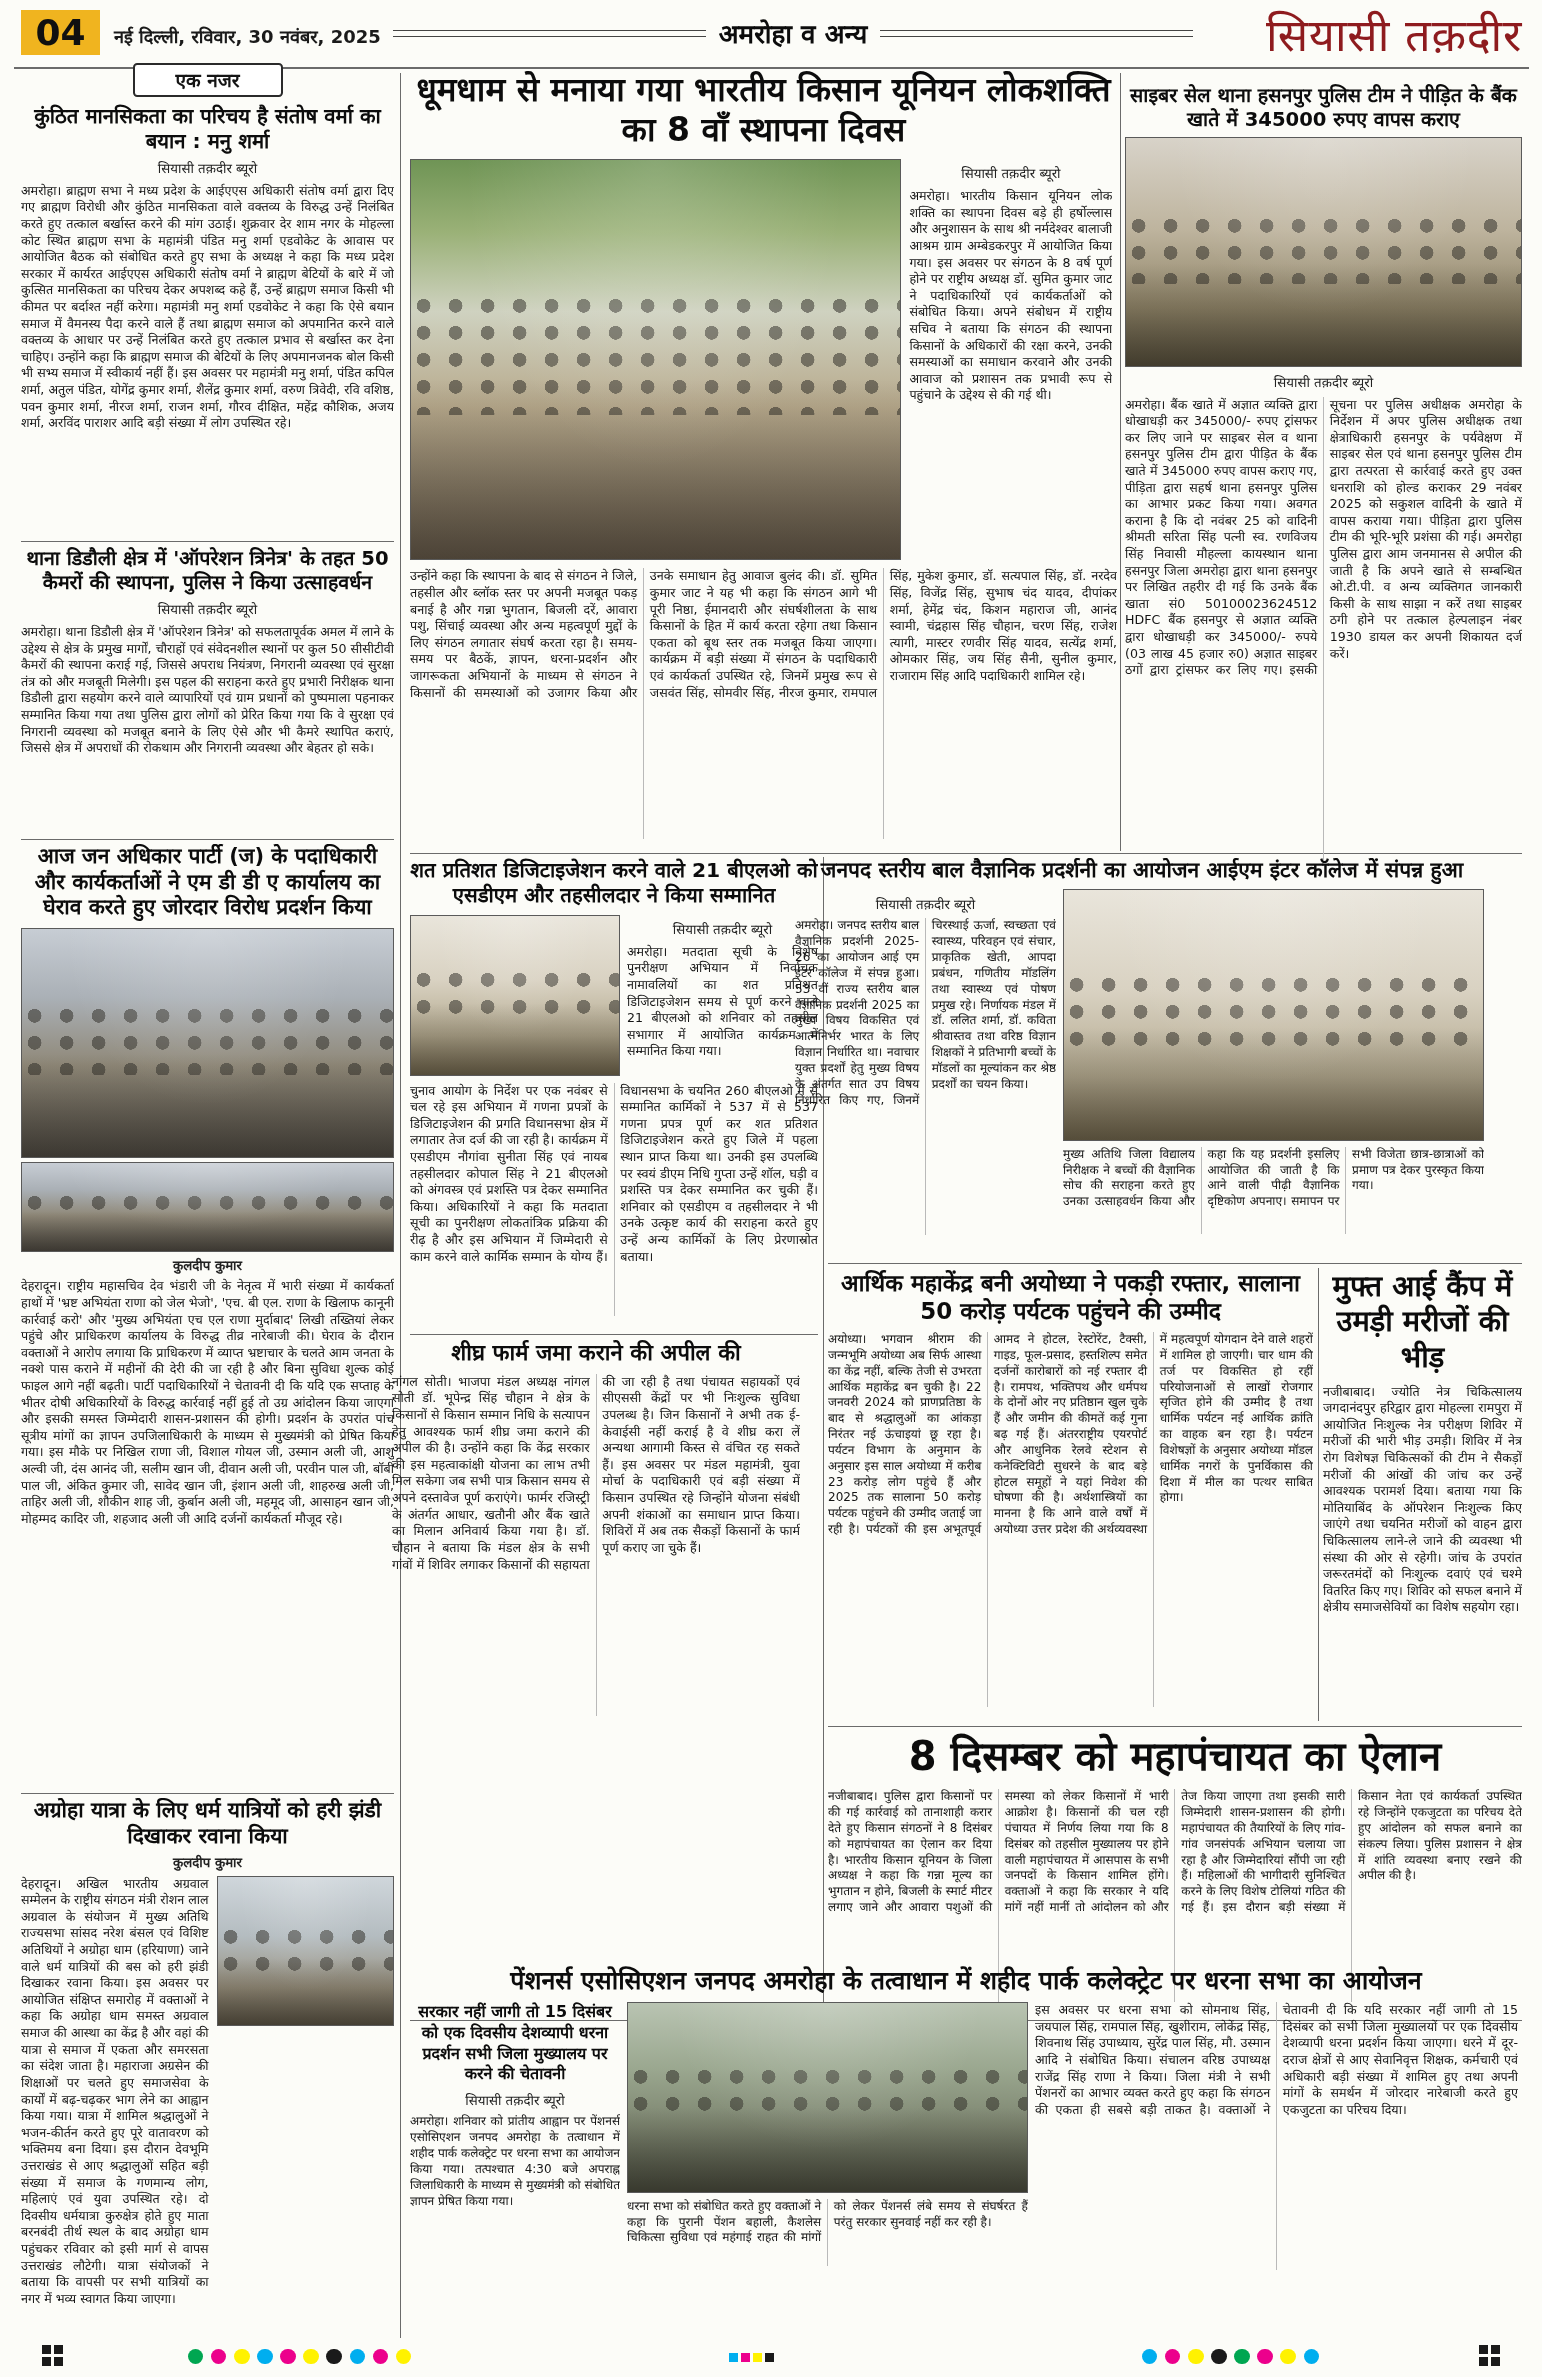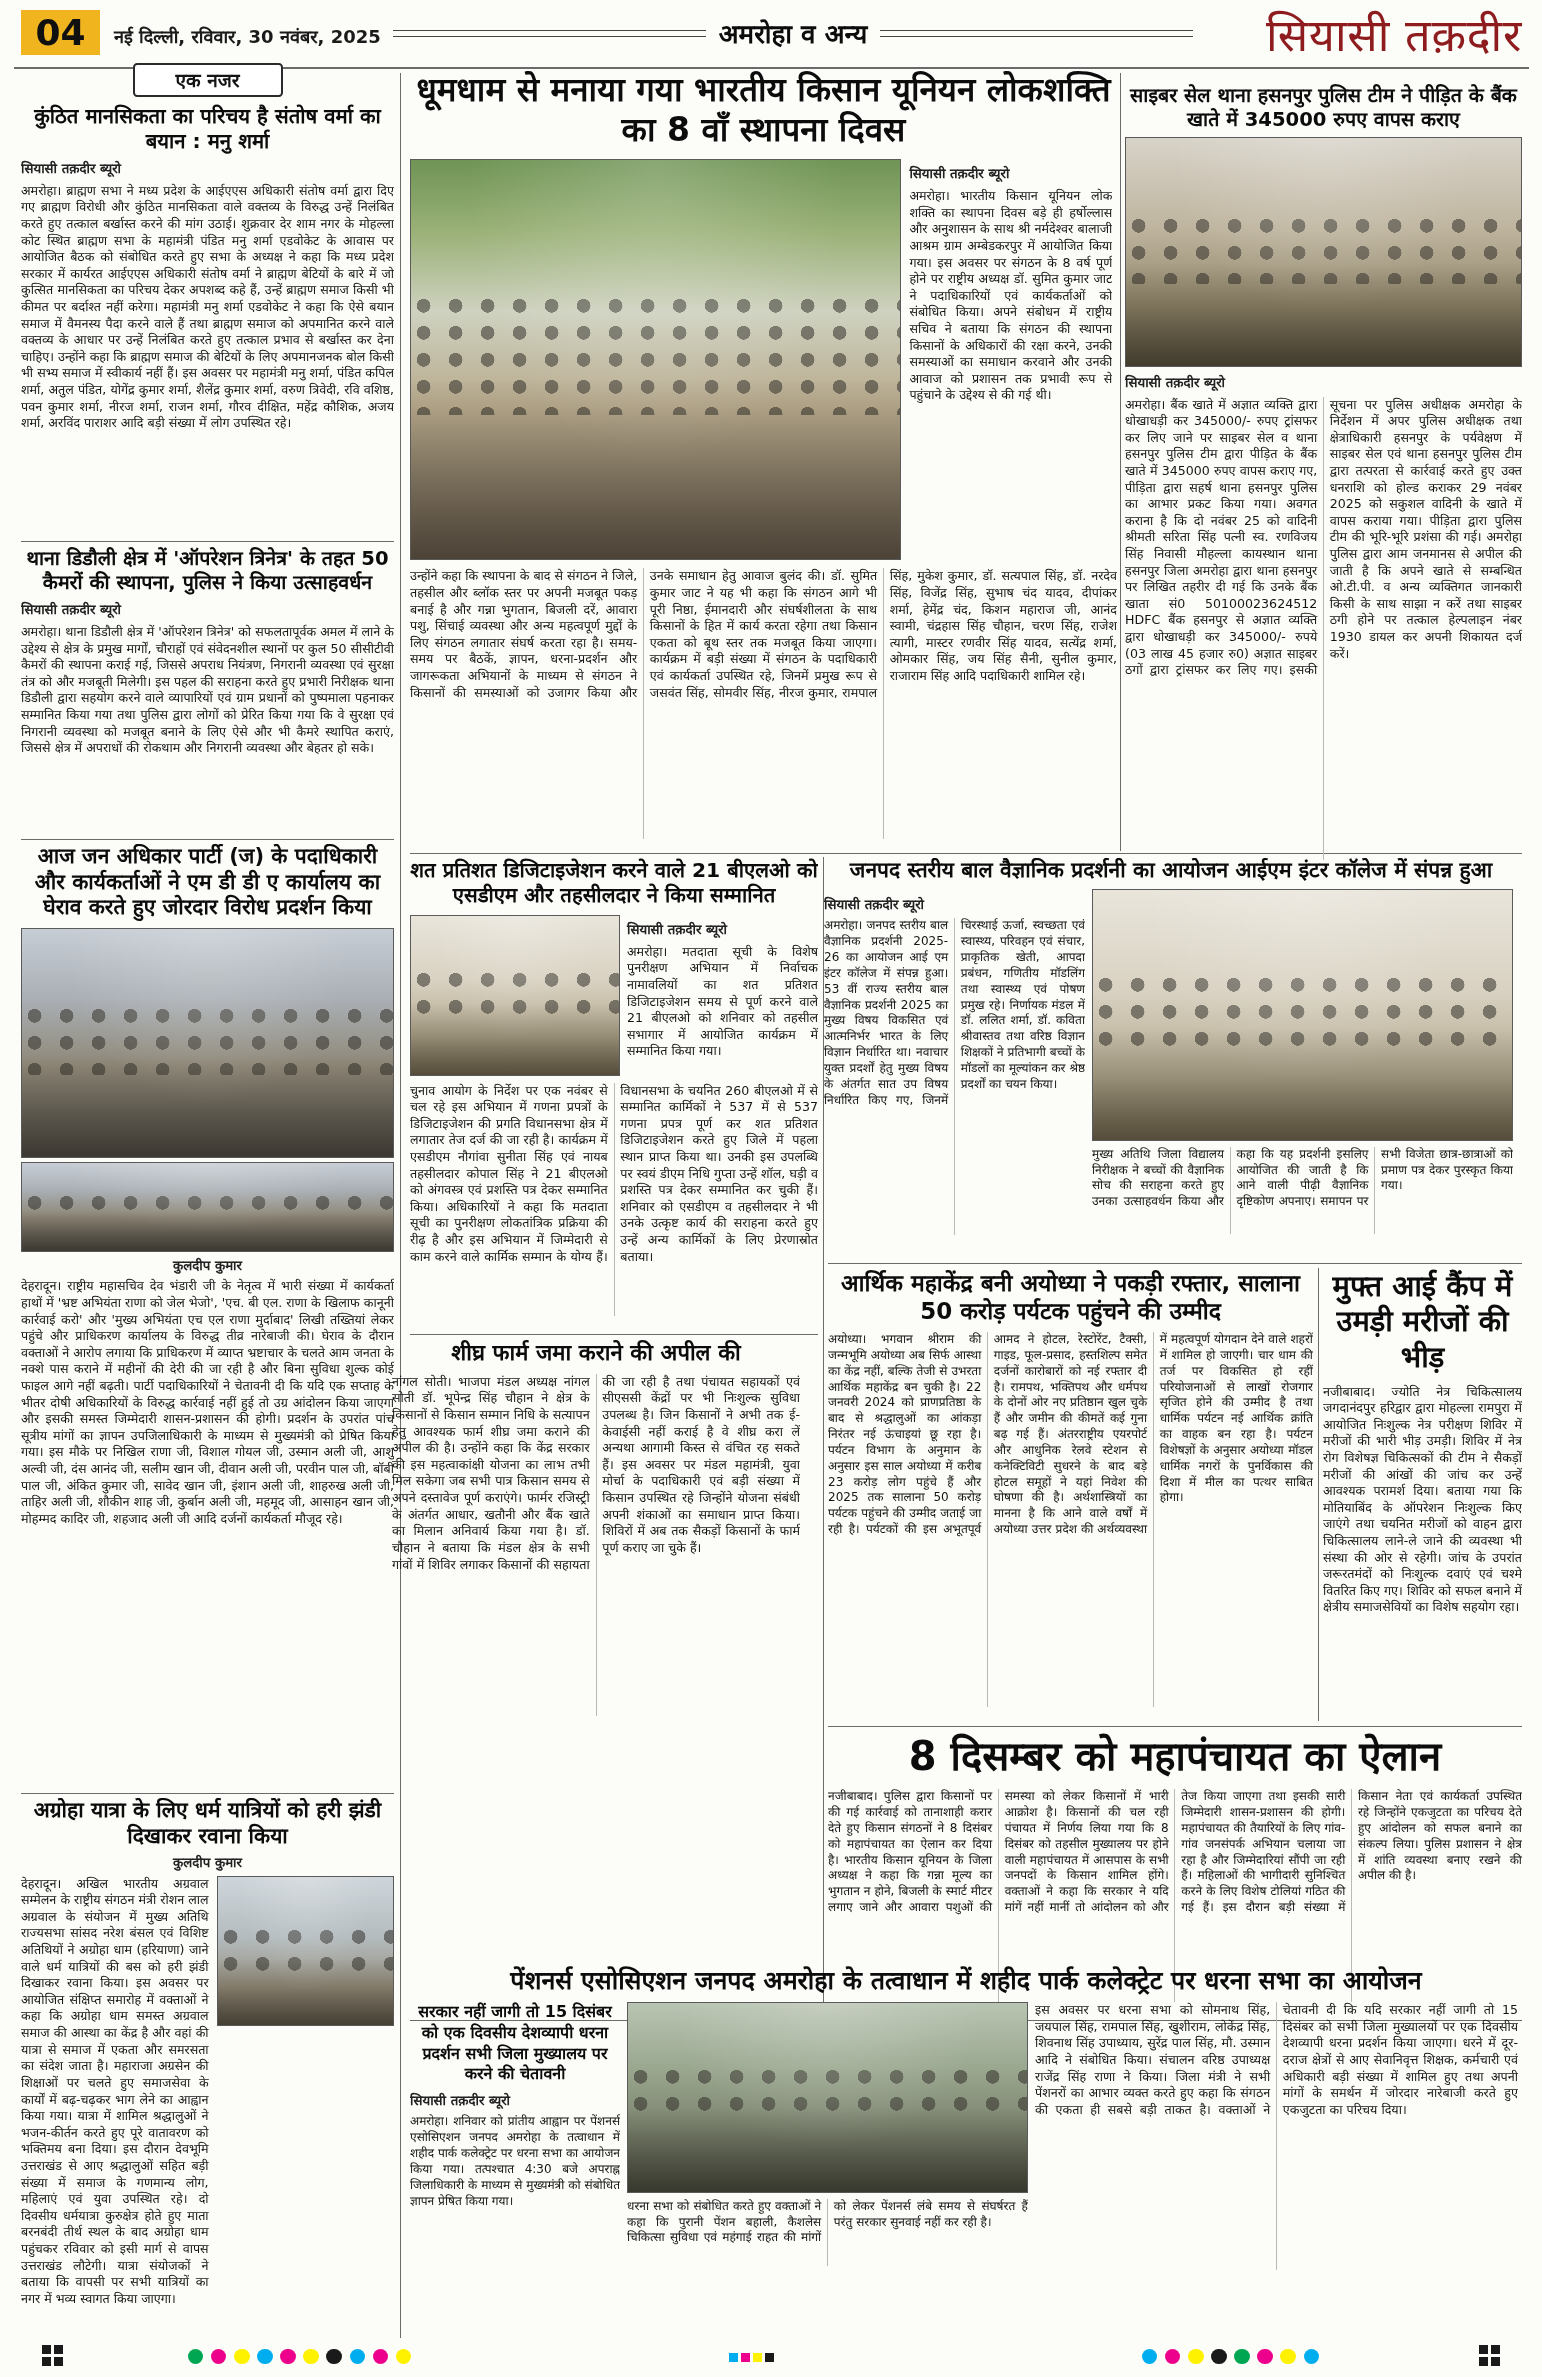--- a/index.html
+++ b/index.html
@@ -2,21 +2,21 @@
 <html lang="hi" style="font-size:11.2px"><head>
 <meta charset="utf-8">
 <title>सियासी तक़दीर — पृष्ठ 04</title>
 <style>
   *{margin:0;padding:0;box-sizing:border-box}
   html,body{background:#d9d9d9}
   .page{position:relative;width:1543px;height:2377px;margin:0 auto;background:#fcfcf8;
         font-family:"DejaVu Sans","Liberation Sans",sans-serif;color:#141414;overflow:hidden}
   .abs{position:absolute}
   .headline{font-weight:bold;text-align:center;line-height:1.22;color:#0c0c0c}
-  .byline{font-weight:bold;font-size:13.3px;margin:5.6px 0;color:#222}
+  .byline{font-weight:normal;text-align:center;font-size:13.3px;margin:5.6px 0;color:#222}
   .credit{font-weight:bold;text-align:center;font-size:13.3px;margin:4.2px 0;color:#222}
   .subhead{font-weight:bold;text-align:center;font-size:16px;line-height:1.3;color:#0c0c0c}
   .body-text{font-size:12.6px;line-height:1.32;text-align:justify;overflow:hidden}
   .cols-2{column-count:2;column-gap:12.6px;column-rule:0.7px solid #b9b9b9}
   .cols-3{column-count:3;column-gap:12.6px;column-rule:0.7px solid #b9b9b9}
   .cols-4{column-count:4;column-gap:12.6px;column-rule:0.7px solid #b9b9b9}
   .row{display:flex}
   .rule-h{position:absolute;height:1.1px;background:#6b6b6b}
   .rule-v{position:absolute;width:1.1px;background:#6b6b6b}
 
@@ -135,21 +135,21 @@
     <div class="row" style="gap:7px;margin-top:7px">
       <div class="photo ph-expo" style="width:210px;height:161px"></div>
       <div style="width:191px">
         <div class="byline">सियासी तक़दीर ब्यूरो</div>
         <div class="body-text" style="height:130px">अमरोहा। मतदाता सूची के विशेष पुनरीक्षण अभियान में निर्वाचक नामावलियों का शत प्रतिशत डिजिटाइजेशन समय से पूर्ण करने वाले 21 बीएलओ को शनिवार को तहसील सभागार में आयोजित कार्यक्रम में सम्मानित किया गया।</div>
       </div>
     </div>
     <div class="body-text cols-2" style="margin-top:7px;height:233px">चुनाव आयोग के निर्देश पर एक नवंबर से चल रहे इस अभियान में गणना प्रपत्रों के डिजिटाइजेशन की प्रगति विधानसभा क्षेत्र में लगातार तेज दर्ज की जा रही है। कार्यक्रम में एसडीएम नौगांवा सुनीता सिंह एवं नायब तहसीलदार कोपाल सिंह ने 21 बीएलओ को अंगवस्त्र एवं प्रशस्ति पत्र देकर सम्मानित किया। अधिकारियों ने कहा कि मतदाता सूची का पुनरीक्षण लोकतांत्रिक प्रक्रिया की रीढ़ है और इस अभियान में जिम्मेदारी से काम करने वाले कार्मिक सम्मान के योग्य हैं। विधानसभा के चयनित 260 बीएलओ में से सम्मानित कार्मिकों ने 537 में से 537 गणना प्रपत्र पूर्ण कर शत प्रतिशत डिजिटाइजेशन करते हुए जिले में पहला स्थान प्राप्त किया था। उनकी इस उपलब्धि पर स्वयं डीएम निधि गुप्ता उन्हें शॉल, घड़ी व प्रशस्ति पत्र देकर सम्मानित कर चुकी हैं। शनिवार को एसडीएम व तहसीलदार ने भी उनके उत्कृष्ट कार्य की सराहना करते हुए उन्हें अन्य कार्मिकों के लिए प्रेरणास्रोत बताया।</div>
   </section>
 
-  <section class="abs" style="left:824px;top:858px;width:694px;height:400px;overflow:hidden">
+  <section class="abs" style="left:795px;top:858px;width:694px;height:400px;overflow:hidden">
     <h2 class="headline" style="font-size:21px">जनपद स्तरीय बाल वैज्ञानिक प्रदर्शनी का आयोजन आईएम इंटर कॉलेज में संपन्न हुआ</h2>
     <div class="row" style="gap:7px;margin-top:5.6px">
       <div style="width:261px">
         <div class="byline">सियासी तक़दीर ब्यूरो</div>
         <div class="body-text cols-2" style="height:317px;font-size:12px">अमरोहा। जनपद स्तरीय बाल वैज्ञानिक प्रदर्शनी 2025-26 का आयोजन आई एम इंटर कॉलेज में संपन्न हुआ। 53 वीं राज्य स्तरीय बाल वैज्ञानिक प्रदर्शनी 2025 का मुख्य विषय विकसित एवं आत्मनिर्भर भारत के लिए विज्ञान निर्धारित था। नवाचार युक्त प्रदर्शों हेतु मुख्य विषय के अंतर्गत सात उप विषय निर्धारित किए गए, जिनमें चिरस्थाई ऊर्जा, स्वच्छता एवं स्वास्थ्य, परिवहन एवं संचार, प्राकृतिक खेती, आपदा प्रबंधन, गणितीय मॉडलिंग तथा स्वास्थ्य एवं पोषण प्रमुख रहे। निर्णायक मंडल में डॉ. ललित शर्मा, डॉ. कविता श्रीवास्तव तथा वरिष्ठ विज्ञान शिक्षकों ने प्रतिभागी बच्चों के मॉडलों का मूल्यांकन कर श्रेष्ठ प्रदर्शों का चयन किया।</div>
       </div>
       <div style="width:421px">
         <div class="photo ph-expo" style="width:421px;height:252px"></div>
         <div class="body-text cols-3" style="margin-top:5.6px;height:87px;font-size:12px">मुख्य अतिथि जिला विद्यालय निरीक्षक ने बच्चों की वैज्ञानिक सोच की सराहना करते हुए उनका उत्साहवर्धन किया और कहा कि यह प्रदर्शनी इसलिए आयोजित की जाती है कि आने वाली पीढ़ी वैज्ञानिक दृष्टिकोण अपनाए। समापन पर सभी विजेता छात्र-छात्राओं को प्रमाण पत्र देकर पुरस्कृत किया गया।</div>
       </div>

